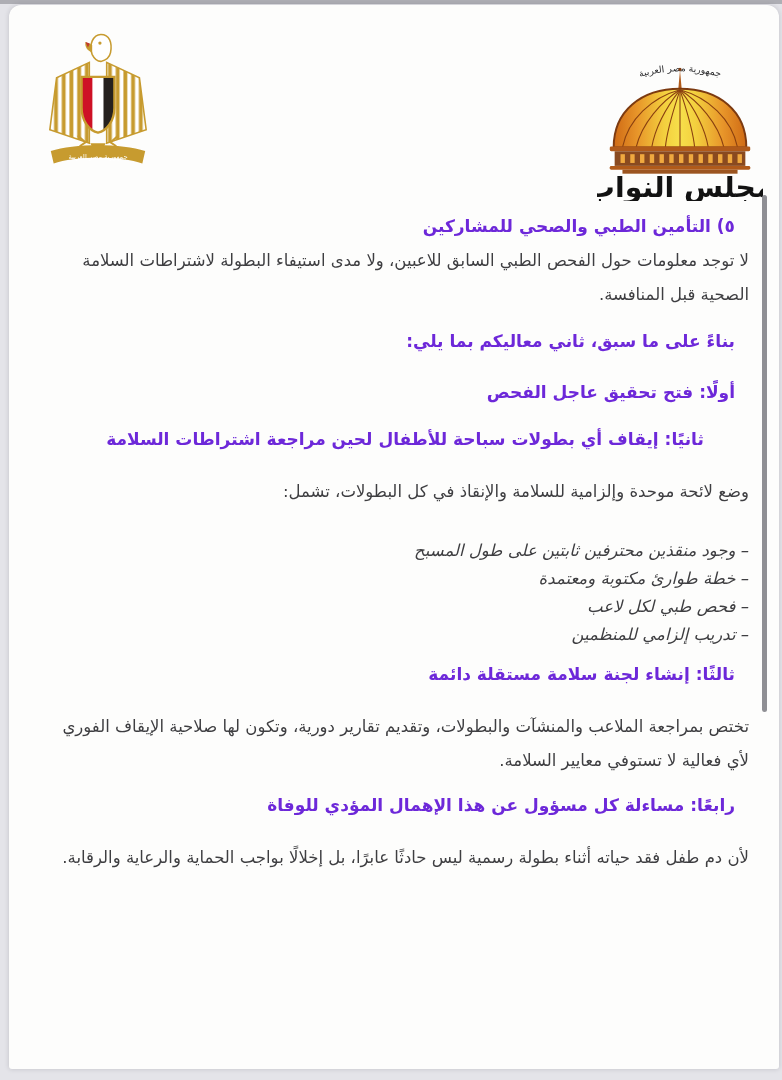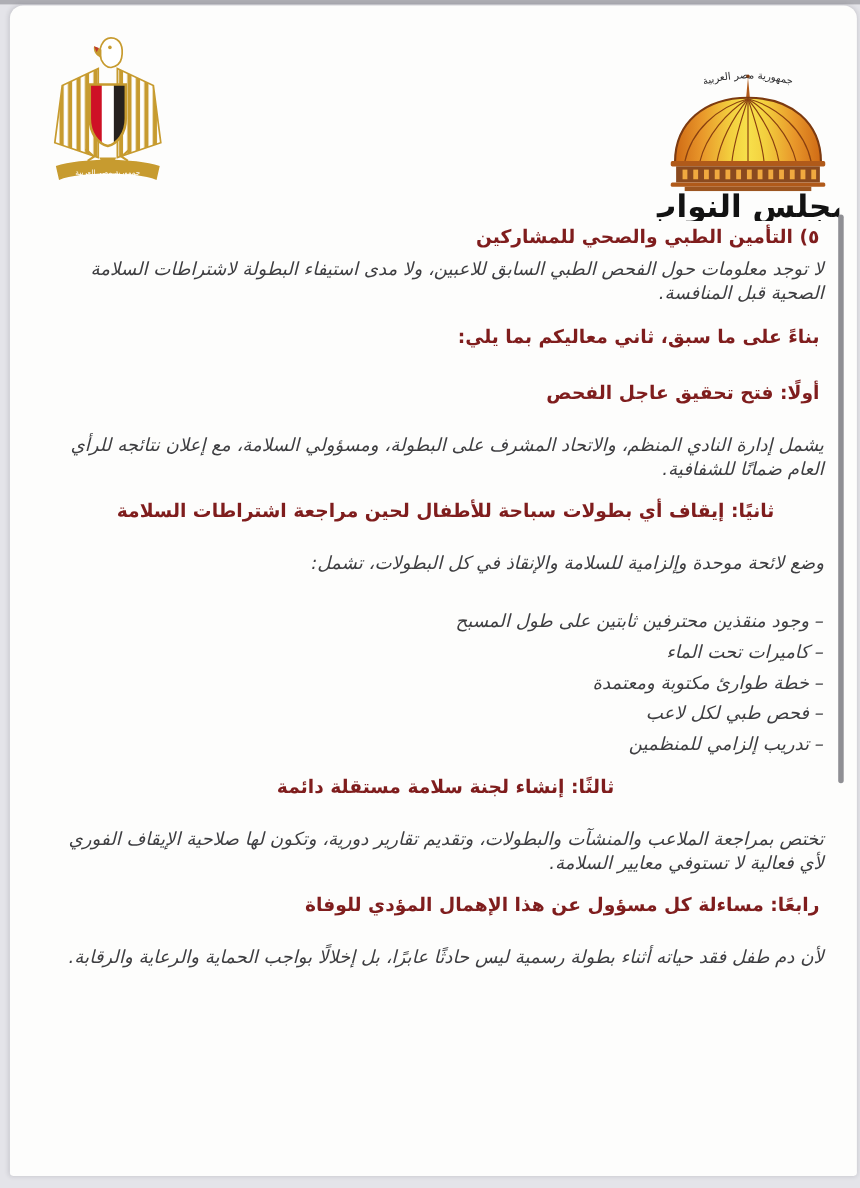--- a/index.html
+++ b/index.html
@@ -22,33 +22,33 @@
   .emblem-eagle{position:absolute;left:36px;top:22px;width:106px;height:142px;}
   .emblem-parliament{position:absolute;right:16px;top:38px;width:166px;height:158px;}
   
   .content{
     position:absolute;top:196px;right:30px;left:52px;
     direction:rtl;text-align:right;
     color:#3e3e41;
     font-size:16.5px;
   }
   .h{
-    font-weight:700;color:#7f1d1d;font-size:17px;line-height:23px;margin:4px;
-  }
-  .p{line-height:22px;margin:0;font-style:italic;}
+    font-weight:700;color:#6d28d9;font-size:17px;line-height:23px;margin:14px;
+  }
+  .p{line-height:34px;margin:0;}
   .sec1 .h{margin-bottom:6px;}
   .sec1 .p{margin-bottom:18px;}
   .sec2 .h{margin-bottom:28px;}
   .sec3 .h{margin-bottom:24px;}
   .sec3 .p{margin-bottom:16px;}
   .sec4 .h{margin-bottom:24px;text-align:center;}
   .sec4 .p{margin-bottom:28px;}
   .bullet-list{margin:0 0 14px 0;padding:0;list-style:none;font-style:italic;}
   .bullet-list div{line-height:28px;}
-  .sec5 .h{margin-bottom:24px;text-align:center;}
+  .sec5 .h{margin-bottom:24px;}
   .sec5 .p{margin-bottom:16px;}
   .sec6 .h{margin-bottom:24px;}
   
   .scroll-thumb{
     position:absolute;right:15px;top:195px;width:5px;height:517px;
     background:#8f8f94;border-radius:3px;
   }
 </style>
 </head>
 <body>
@@ -167,29 +167,27 @@
       <p class="h">٥) التأمين الطبي والصحي للمشاركين</p>
       <p class="p">لا توجد معلومات حول الفحص الطبي السابق للاعبين، ولا مدى استيفاء البطولة لاشتراطات السلامة الصحية قبل المنافسة.</p>
     </div>
 
     <div class="sec2">
       <p class="h">بناءً على ما سبق، ثاني معاليكم بما يلي:</p>
     </div>
 
     <div class="sec3">
       <p class="h">أولًا: فتح تحقيق عاجل الفحص</p>
-      <p class="p">يشمل إدارة النادي المنظم، والاتحاد المشرف على البطولة، ومسؤولي السلامة، مع إعلان نتائجه للرأي العام ضمانًا للشفافية.</p>
     </div>
 
     <div class="sec4">
       <p class="h">ثانيًا: إيقاف أي بطولات سباحة للأطفال لحين مراجعة اشتراطات السلامة</p>
       <p class="p">وضع لائحة موحدة وإلزامية للسلامة والإنقاذ في كل البطولات، تشمل:</p>
       <div class="bullet-list">
         <div>– وجود منقذين محترفين ثابتين على طول المسبح</div>
-        <div>– كاميرات تحت الماء</div>
         <div>– خطة طوارئ مكتوبة ومعتمدة</div>
         <div>– فحص طبي لكل لاعب</div>
         <div>– تدريب إلزامي للمنظمين</div>
       </div>
     </div>
 
     <div class="sec5">
       <p class="h">ثالثًا: إنشاء لجنة سلامة مستقلة دائمة</p>
       <p class="p">تختص بمراجعة الملاعب والمنشآت والبطولات، وتقديم تقارير دورية، وتكون لها صلاحية الإيقاف الفوري لأي فعالية لا تستوفي معايير السلامة.</p>
     </div>

